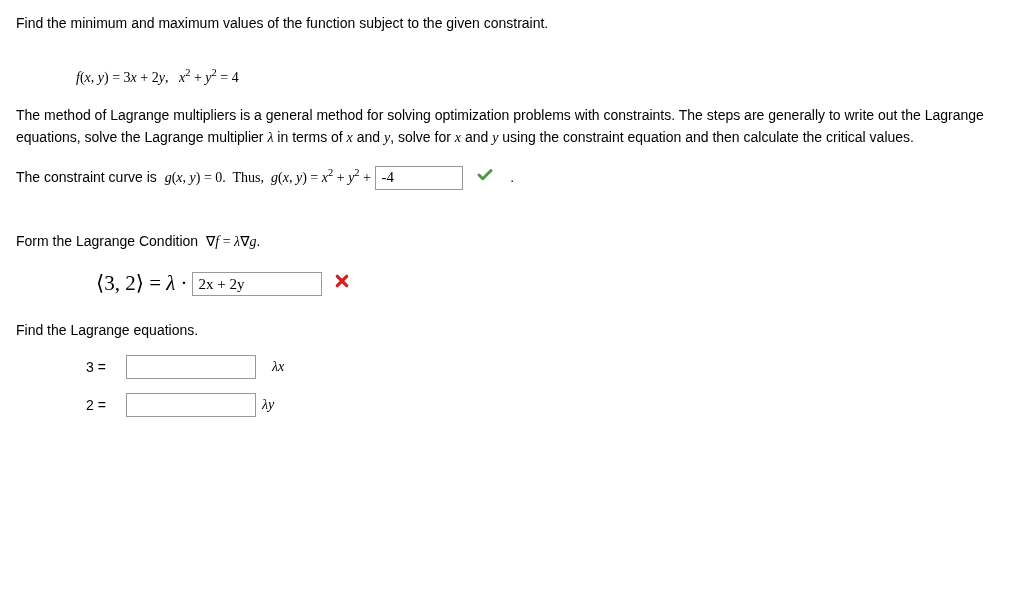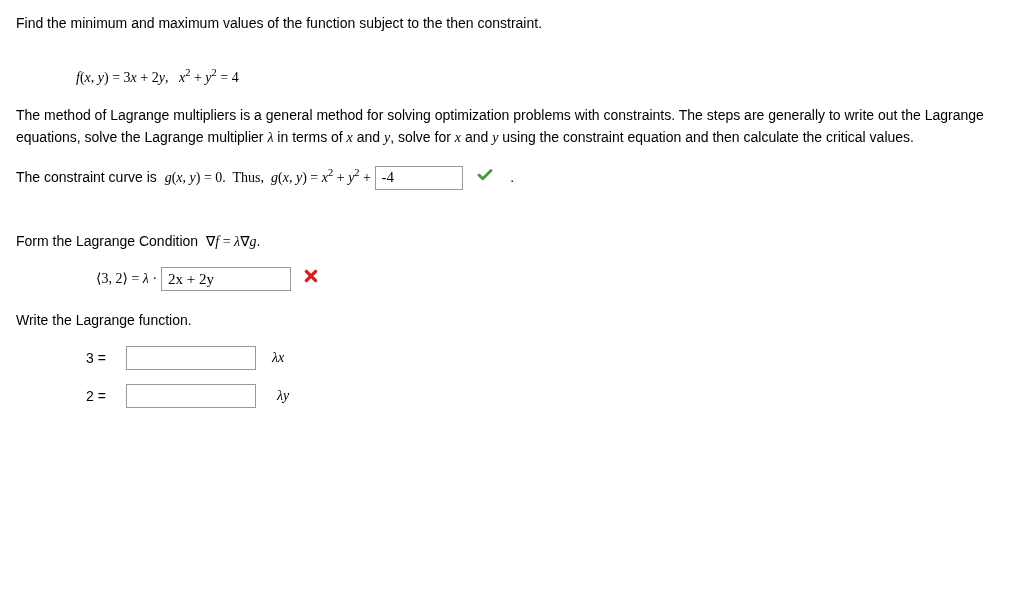--- a/index.html
+++ b/index.html
@@ -59,31 +59,31 @@
       vertical-align: middle;
     }
     .eq-row {
       margin: 6px 0;
       display: flex;
       align-items: center;
       gap: 4px;
     }
     .bracket-pair {
       font-family: 'Times New Roman', Times, serif;
-      font-size: 14px;
+      font-size: 21px;
     }
     .lambda-row {
       display: flex;
       align-items: center;
     }
   </style>
 </head>
 <body>
 
-<div class="paragraph">Find the minimum and maximum values of the function subject to the then constraint.</div>
+<div class="paragraph">Find the minimum and maximum values of the function subject to the given constraint.</div>
 
 <div class="paragraph indent">
   <span class="math">f<span class="up">(</span>x<span class="up">,</span> y<span class="up">)</span> <span class="up">= 3</span>x <span class="up">+ 2</span>y<span class="up">,&nbsp;&nbsp;&nbsp;</span>x<sup><span class="up">2</span></sup> <span class="up">+</span> y<sup><span class="up">2</span></sup> <span class="up">= 4</span></span>
 </div>
 
 <div class="paragraph">
   The method of Lagrange multipliers is a general method for solving optimization problems with constraints. The steps are generally to write out the Lagrange equations, solve the Lagrange multiplier <span class="math">λ</span> in terms of <span class="math">x</span> and <span class="math">y</span>, solve for <span class="math">x</span> and <span class="math">y</span> using the constraint equation and then calculate the critical values.
 </div>
 
 <div class="paragraph" style="margin-top:16px;">
@@ -105,26 +105,26 @@
 <div class="paragraph indent2 lambda-row">
   <span class="bracket-pair">⟨3, 2⟩ = <span class="math">λ</span> · </span>
   <input type="text" class="input-med" style="margin-left: 4px;" value="2x + 2y">
   <span class="x-icon">
     <svg width="16" height="16" viewBox="0 0 24 24">
         <path fill="none" stroke="#d62020" stroke-width="5" stroke-linecap="round" d="M5 5 L19 19 M19 5 L5 19"></path>
       </svg>
   </span>
 </div>
 
-<div class="paragraph" style="margin-top:18px;">Write the Lagrange function.</div>
+<div class="paragraph" style="margin-top:18px;">Find the Lagrange equations.</div>
 
 <div class="indent-eq">
   <div class="eq-row">
     <span style="min-width:36px;">3 =</span>
     <input type="text" class="input-eq" value="" style="">
     <span class="math" style="margin-left:12px;text-align:center;">λx</span>
   </div>
   <div class="eq-row" style="margin-top:14px;">
     <span style="min-width:36px;">2 =</span>
     <input type="text" class="input-eq" value="" style="">
-    <span class="math" style="margin-left:17px;">λy</span>
+    <span class="math" style="margin-left:2px;">λy</span>
   </div>
 </div>
 
 </body></html>

